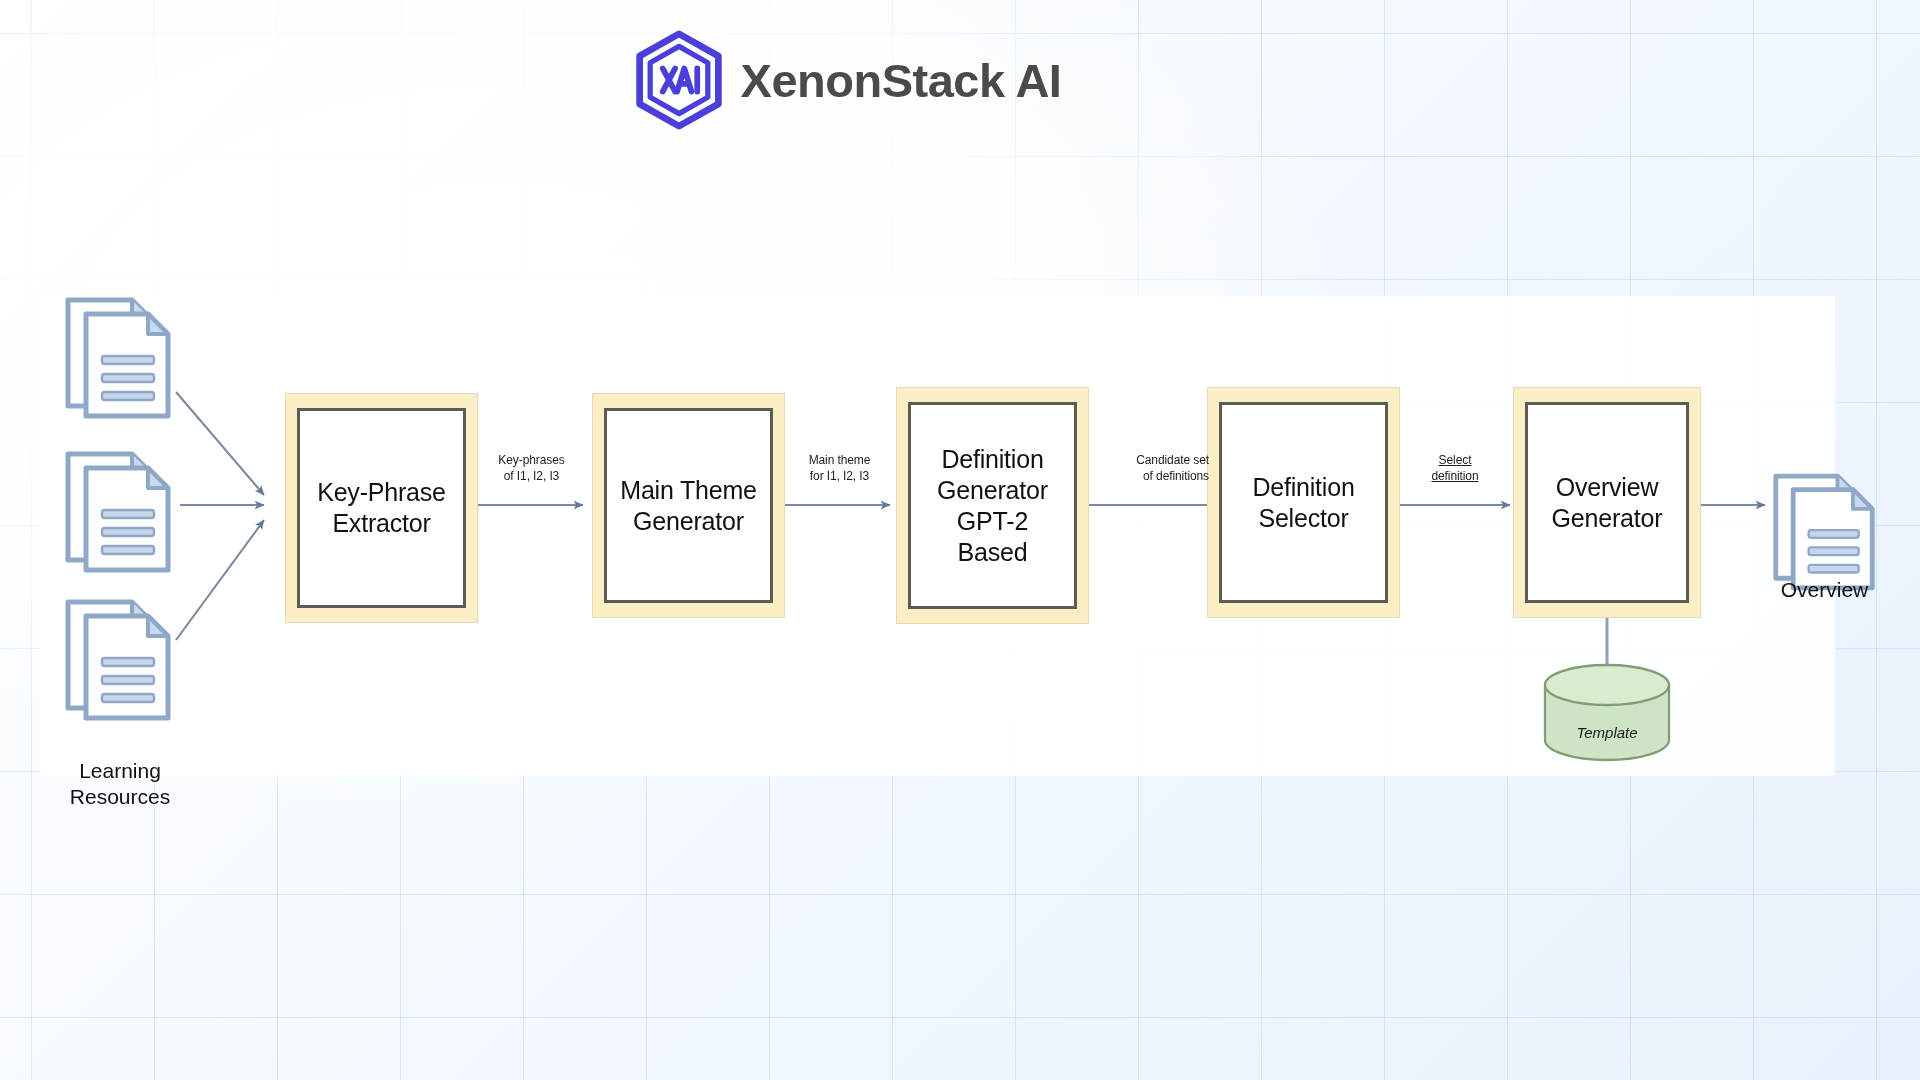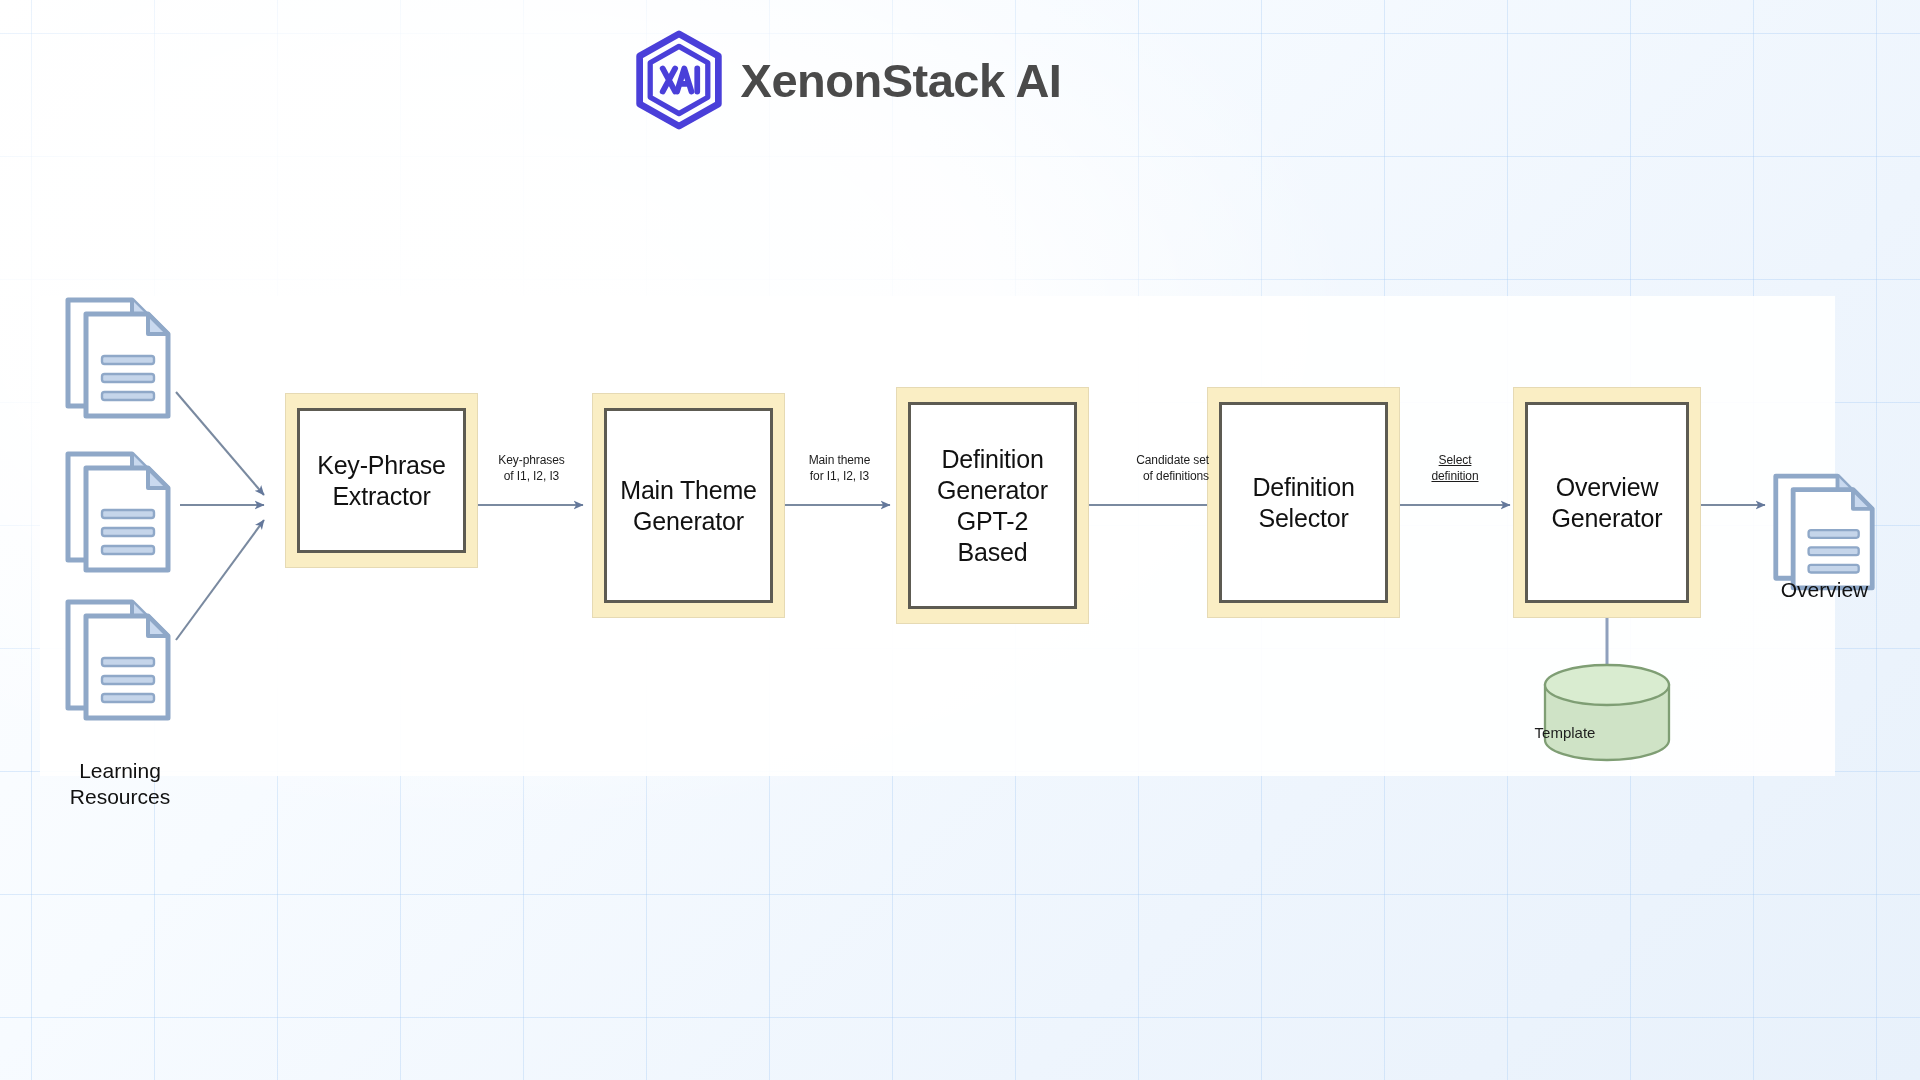--- a/index.html
+++ b/index.html
@@ -119,26 +119,27 @@
   .caption {
     position: absolute;
     font-size: 21px;
     line-height: 1.22;
     color: #111111;
     text-align: center;
     white-space: pre-line;
   }
   #template-label {
     position: absolute;
-    left: 1501px;
+    left: 1543px;
     top: 724px;
     width: 128px;
     text-align: center;
     font-size: 15px;
     color: #1d1d1d;
+    font-style: italic;
   }
 </style>
 </head>
 <body>
 
 <div id="page">
 
   <div id="grid-layer"></div>
   <div id="wash-layer"></div>
 
@@ -195,21 +196,21 @@
     <path d="M1701 505 L1765 505" stroke="#7a8aa0" stroke-width="2.1" fill="none" marker-end="url(#arw)"></path>
 
     <path d="M1607 668 L1607 605" stroke="#8fa0bd" stroke-width="3" fill="none" marker-end="url(#arw)"></path>
 
     <g>
       <path d="M1545 685 L1545 740 A62 20 0 0 0 1669 740 L1669 685 Z" fill="#cfe3c6" stroke="#7f9e74" stroke-width="2.3"></path>
       <ellipse cx="1607" cy="685" rx="62" ry="20" fill="#d9ecd0" stroke="#7f9e74" stroke-width="2.3"></ellipse>
     </g>
   </svg>
 
-  <div class="stage" style="left:285px; top:393px; width:193px; height:175px;">
+  <div class="stage" style="left:285px; top:393px; width:193px; height:230px;">
     <div class="stage-inner" style="white-space: pre-line;">Key-Phrase
 Extractor</div>
   </div>
 
   <div class="stage" style="left:592px; top:393px; width:193px; height:225px;">
     <div class="stage-inner" style="white-space: pre-line;">Main Theme
 Generator</div>
   </div>
 
   <div class="stage" style="left:896px; top:387px; width:193px; height:237px;">

